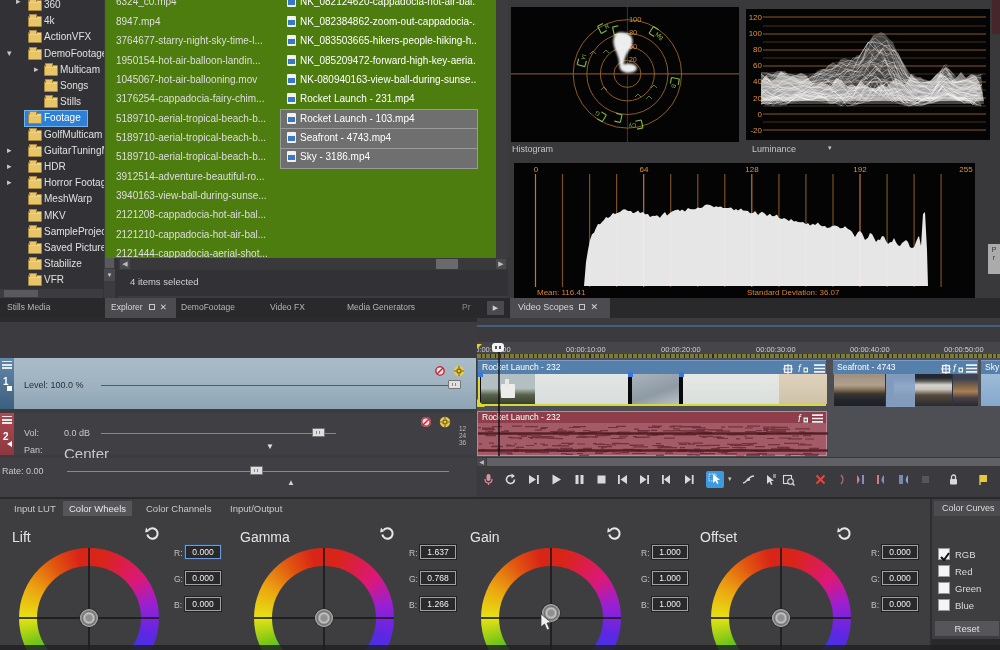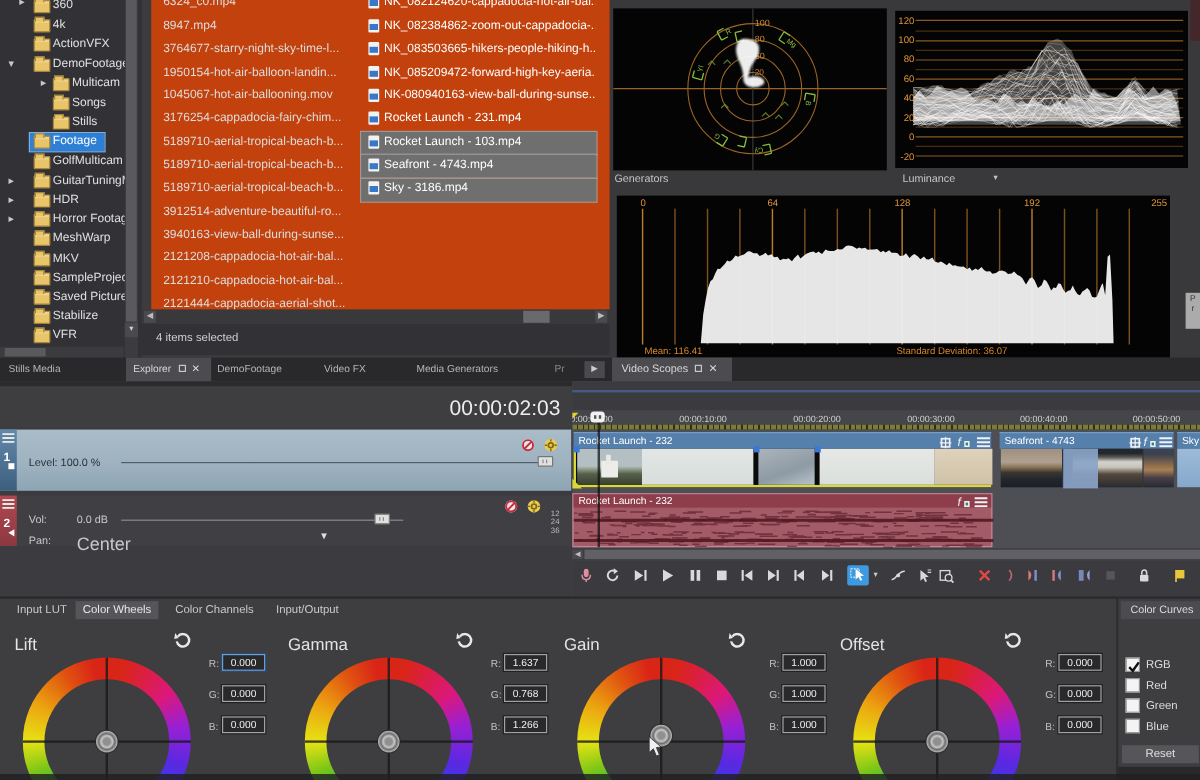--- a/index.html
+++ b/index.html
@@ -7,21 +7,21 @@
 .trow{position:absolute;left:0;width:118px;height:16px}
 .tar{position:absolute;top:1px;font-size:9px;color:#c8c8c8}
 .fold{position:absolute;top:2px;width:14px;height:11px;background:#e8c568;border:1px solid #a8853a;border-radius:1px;box-shadow:inset 0 2px 0 rgba(255,255,255,.25)}
 .fold:before{content:"";position:absolute;left:0;top:-3px;width:6px;height:3px;background:#e8c568;border:1px solid #a8853a;border-bottom:none}
 .tnm{position:absolute;top:1px;font-size:10px;color:#e0e0e0;white-space:nowrap}
 #treevsb{left:104px;top:0;width:11px;height:298px;background:#3c3c40}
 #treevsb .th{position:absolute;left:1px;top:0px;width:9px;height:268px;background:#5a5a5e}
 #treevsb .ab{position:absolute;left:0px;top:269px;width:11px;height:12px;background:#4a4a4e;color:#ccc;font-size:7px;text-align:center;line-height:12px}
 #treehsb{left:0;top:289px;width:103px;height:9px;background:#3c3c40}
 #treehsb .th{position:absolute;left:4px;top:1px;width:34px;height:7px;background:#5a5a5e}
-#list{left:126px;top:0;width:390px;height:258px;background:#c2410c}
+#list{left:106px;top:0;width:390px;height:258px;background:#4d7c0f}
 .frow{position:absolute;font-size:10px;color:#dedede;white-space:nowrap;overflow:hidden;height:14px}
 .fselbg{position:absolute;left:175px;top:0;width:196px;height:19px;background:#6f6f6f;outline:1px solid #9a9a9a}
 .ficon{position:absolute;width:9px;height:11px;background:#f2f2f2;border-radius:1px}
 .ficon:after{content:"";position:absolute;left:1px;top:4px;width:7px;height:5px;background:#3878c8}
 #listhsb{left:118px;top:258px;width:390px;height:12px;background:#39393c}
 #listhsb .la{position:absolute;left:2px;top:1px;width:10px;height:10px;background:#4a4a4e;color:#bbb;font-size:7px;text-align:center;line-height:10px}
 #listhsb .th{position:absolute;left:318px;top:1px;width:22px;height:10px;background:#6a6a6e}
 #listhsb .ra{position:absolute;right:2px;top:1px;width:10px;height:10px;background:#4a4a4e;color:#bbb;font-size:7px;text-align:center;line-height:10px}
 #status{left:118px;top:270px;width:390px;height:26px;background:#323236;color:#d0d0d0;font-size:9.5px;padding:6px 0 0 12px}
 #scopes{left:508px;top:0;width:492px;height:298px;background:#39393c}
@@ -328,42 +328,39 @@
       <text x="22" y="9" text-anchor="middle" font-size="8" fill="#e0923c" font-family="Liberation Sans, sans-serif">0</text>
       <text x="130" y="9" text-anchor="middle" font-size="8" fill="#e0923c" font-family="Liberation Sans, sans-serif">64</text>
       <text x="238" y="9" text-anchor="middle" font-size="8" fill="#e0923c" font-family="Liberation Sans, sans-serif">128</text>
       <text x="346" y="9" text-anchor="middle" font-size="8" fill="#e0923c" font-family="Liberation Sans, sans-serif">192</text>
       <text x="452" y="9" text-anchor="middle" font-size="8" fill="#e0923c" font-family="Liberation Sans, sans-serif">255</text>
       <polygon points="70,123.0 72,99.0 74,87.1 76,77.0 78,71.3 80,69.8 82,65.0 84,60.9 86,61.2 88,59.0 90,57.0 92,54.1 94,55.0 96,53.7 99,50.0 101,51.0 104,49.7 106,49.0 109,46.5 111,46.3 114,48.0 117,48.0 119,50.3 122,49.0 124,47.6 126,50.0 129,48.9 131,51.3 134,51.0 136,53.9 139,52.7 141,53.0 143,52.2 146,54.7 148,52.0 151,49.1 153,52.5 156,50.0 158,48.4 161,47.2 164,46.6 166,48.0 168,46.5 171,48.6 174,44.9 176,46.0 178,46.2 181,46.2 184,44.6 186,45.0 188,44.8 191,42.0 193,41.6 196,41.9 198,43.0 200,44.2 202,43.3 204,44.0 207,43.4 209,45.1 212,45.0 214,45.0 217,44.5 220,47.2 222,46.0 224,47.4 227,45.5 229,47.6 232,47.7 234,48.0 236,50.3 239,49.9 241,48.1 244,52.0 246,50.0 248,48.7 251,50.8 253,53.1 256,50.7 258,53.0 260,53.3 263,51.5 265,55.0 268,55.9 270,55.0 272,56.0 275,58.1 277,55.9 280,58.4 282,58.0 284,58.9 287,59.2 289,59.0 292,61.3 294,60.0 296,62.6 299,60.7 301,62.0 304,59.4 306,62.0 308,63.2 311,63.1 313,65.1 316,64.4 318,63.0 321,62.4 324,63.4 326,65.3 329,65.0 331,63.3 334,66.1 336,67.0 338,68.8 341,74.0 344,69.1 346,68.0 348,70.3 351,77.0 354,74.8 356,70.0 358,71.1 360,74.7 362,79.0 364,76.5 366,76.9 368,73.0 370,73.6 372,78.1 374,81.0 376,79.2 378,78.9 380,75.0 382,79.3 384,82.2 386,83.0 388,79.9 390,78.6 392,77.0 394,79.0 396,84.3 398,85.0 400,84.3 402,79.0 404,74.3 405,73.0 407,83.0 409,51.0 411,49.0 413,87.0 414,123.0" fill="#efefef" opacity="0.96"></polygon>
       <text x="23" y="132" font-size="8" fill="#d8862e" font-family="Liberation Sans, sans-serif">Mean: 116.41</text>
       <text x="233" y="132" font-size="8" fill="#d8862e" font-family="Liberation Sans, sans-serif">Standard Deviation: 36.07</text>
     </svg>
 <div id="scoperow">
-      <span style="position:absolute;left:4px">Generators</span>
+      <span style="position:absolute;left:4px">Histogram</span>
       <span style="position:absolute;left:244px">Luminance</span>
       <span style="position:absolute;left:320px;font-size:7px">▾</span>
     </div>
 <div id="righttag">P<br>r</div>
     <div style="position:absolute;left:484px;top:0;width:8px;height:34px;background:#44262b"></div>
 </div>
 <div class="abs" id="tabbar">
  <span class="tab" style="left:7px">Stills Media</span>
  <span class="atab" style="left:105px;width:71px;padding-left:6px">Explorer<span class="tci"></span><span class="tcx">✕</span></span>
  <span class="tab" style="left:181px">DemoFootage</span>
  <span class="tab" style="left:270px">Video FX</span>
  <span class="tab" style="left:347px">Media Generators</span>
  <span class="tab" style="left:462px;color:#888">Pr</span>
  <span style="position:absolute;left:487px;top:3px;width:17px;height:14px;background:#4a4a4e;color:#ccc;font-size:7px;text-align:center;line-height:14px">▶</span>
  <span class="atab" style="left:510px;width:100px;padding-left:8px;font-size:9px">Video Scopes<span class="tci"></span><span class="tcx">✕</span></span>
 </div>
 <div class="abs" id="tl">
  <div style="position:absolute;left:0;top:0;width:477px;height:4px;background:#2b2b2e"></div>
- <div id="tcbar">
-      <span>00:00:02:03</span>
-    </div>
  <div id="track1">
    <div id="t1strip">
         <div class="ham"></div>
         <div class="tnum">1</div>
         <div style="position:absolute;left:7px;top:28px;width:5px;height:5px;background:#fff"></div>
       </div>
    <div style="position:absolute;left:24px;top:22px;font-size:9px;color:#26323c">Level: 100.0 %</div>
    <div class="sldline" style="left:101px;top:27px;width:348px;background:#4e5e6a"></div>
    <div class="handle" style="left:448px;top:22px"></div>
    <svg class="cicon" style="left:434px;top:7px" width="12" height="12" viewBox="0 0 12 12">
@@ -394,20 +391,26 @@
         <circle cx="6" cy="6" r="5" fill="#f0e6e6"></circle>
         <circle cx="6" cy="6" r="4.2" fill="none" stroke="#c03040" stroke-width="1.6"></circle>
         <line x1="3" y1="9" x2="9" y2="3" stroke="#c03040" stroke-width="1.6"></line>
       </svg>
    <svg class="cicon" style="left:439px;top:3px" width="12" height="12" viewBox="0 0 12 12">
         <circle cx="6" cy="6" r="5.2" fill="#e8cc50"></circle>
         <circle cx="6" cy="6" r="2" fill="none" stroke="#806818" stroke-width="1.4"></circle>
         <path d="M6 1 L6 3 M6 9 L6 11 M1 6 L3 6 M9 6 L11 6" stroke="#806818" stroke-width="1.2"></path>
       </svg>
    <div style="position:absolute;left:459px;top:12px;font-size:6.5px;color:#bbb;line-height:7px">12<br>24<br>36</div>
+ </div>
+ <div id="rate">
+   <div style="position:absolute;left:2px;top:8px;font-size:9px;color:#c8c8c8">Rate: 0.00</div>
+   <div class="sldline" style="left:67px;top:13px;width:382px;background:#8a8a8e"></div>
+   <div class="handle" style="left:250px;top:8px"></div>
+   <div style="position:absolute;left:287px;top:20px;color:#d0d0d0;font-size:8px">▲</div>
  </div>
  <div id="tlr">
   <div id="tlrtop">
         <div id="bluline"></div>
       </div>
   <div id="ruler">
         <div style="position:absolute;left:-3px;top:2px;width:0;height:0;border-left:8px solid #e8d020;border-bottom:8px solid transparent"></div>
         <span class="rlab" style="left:-6px">00:00:00:00</span>
         <span class="rlab" style="left:89px">00:00:10:00</span>
         <span class="rlab" style="left:184px">00:00:20:00</span>

